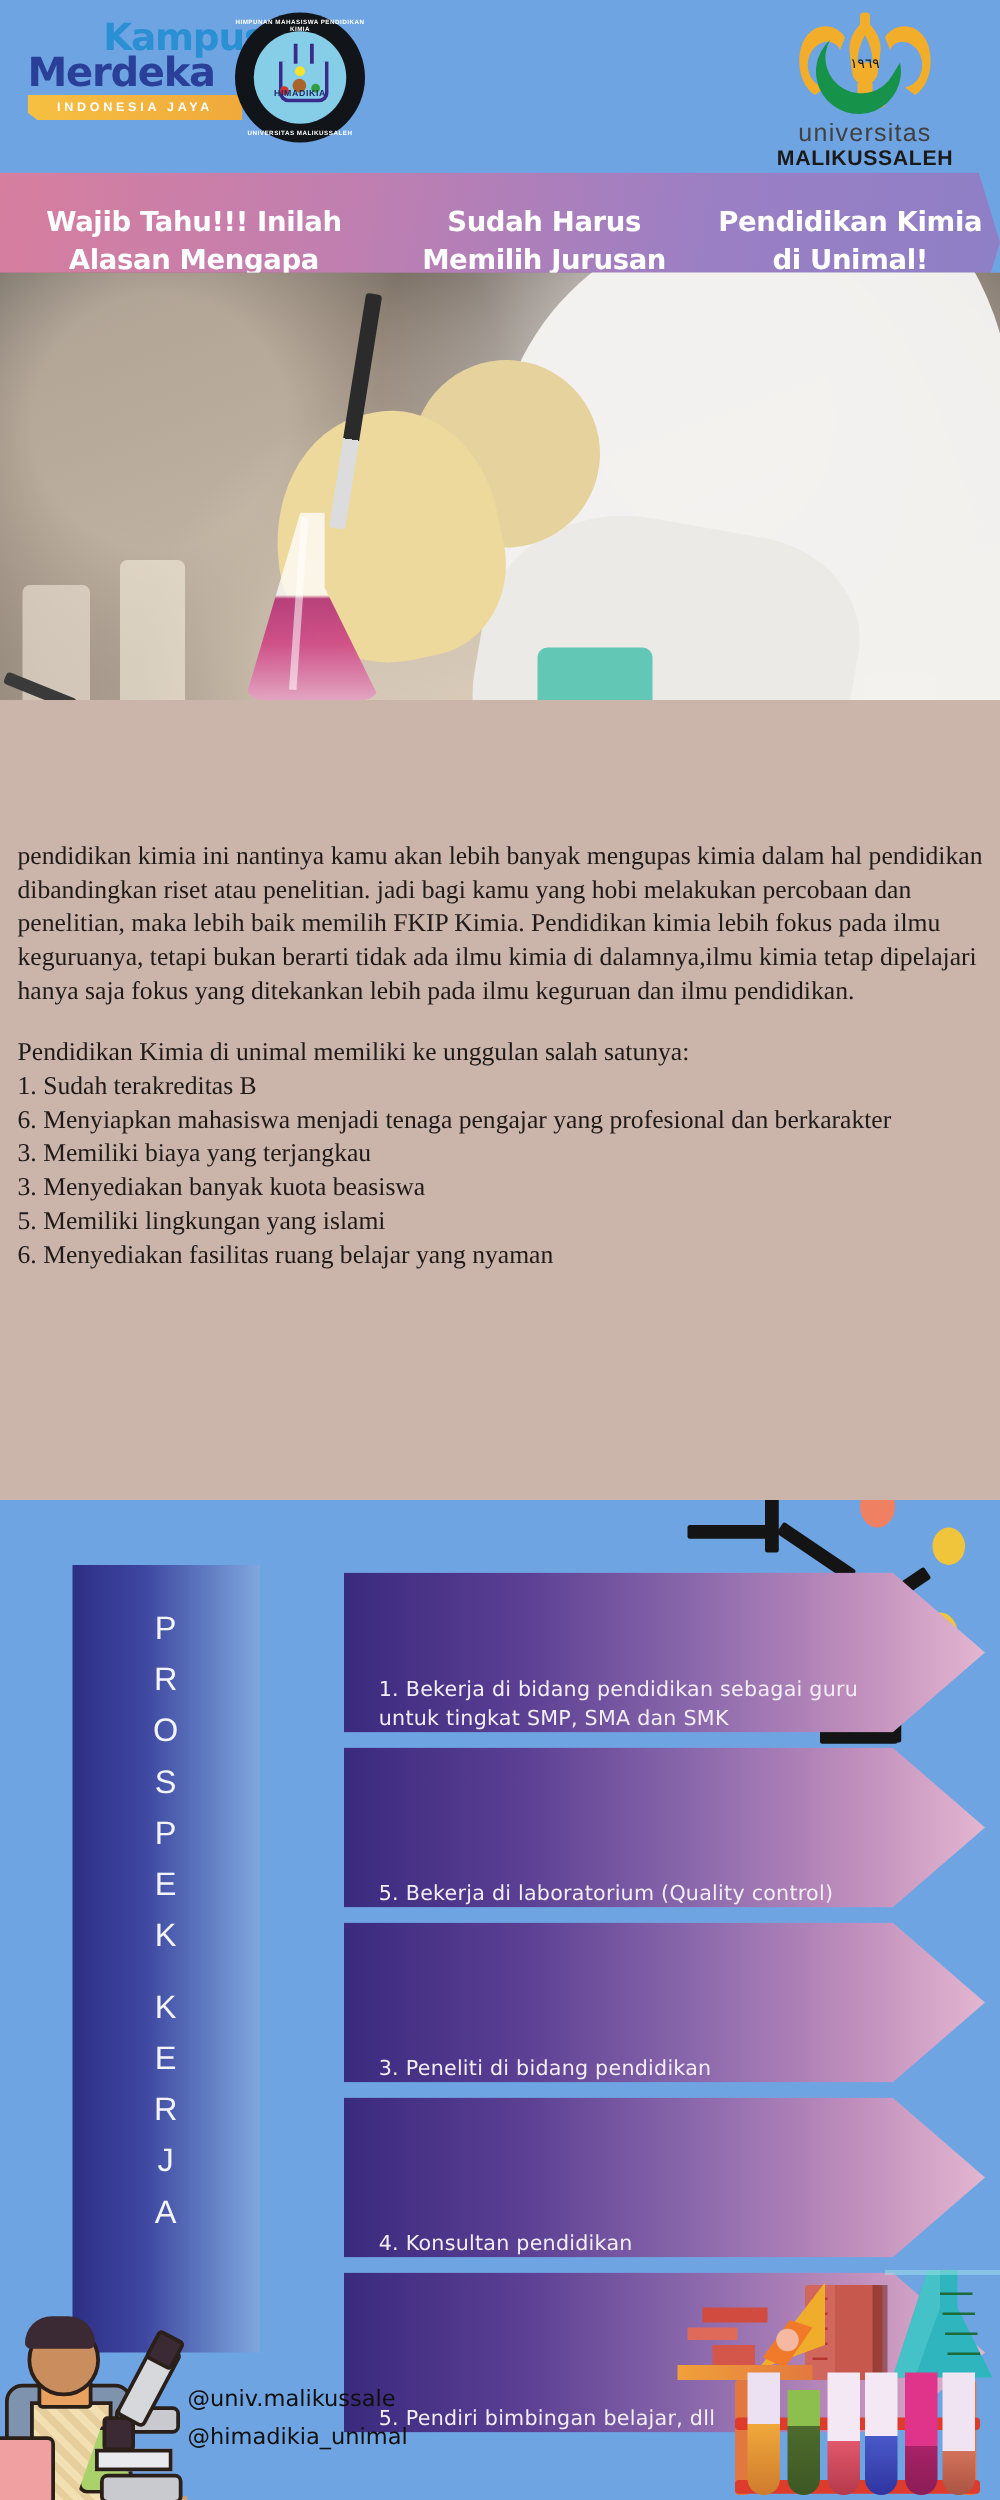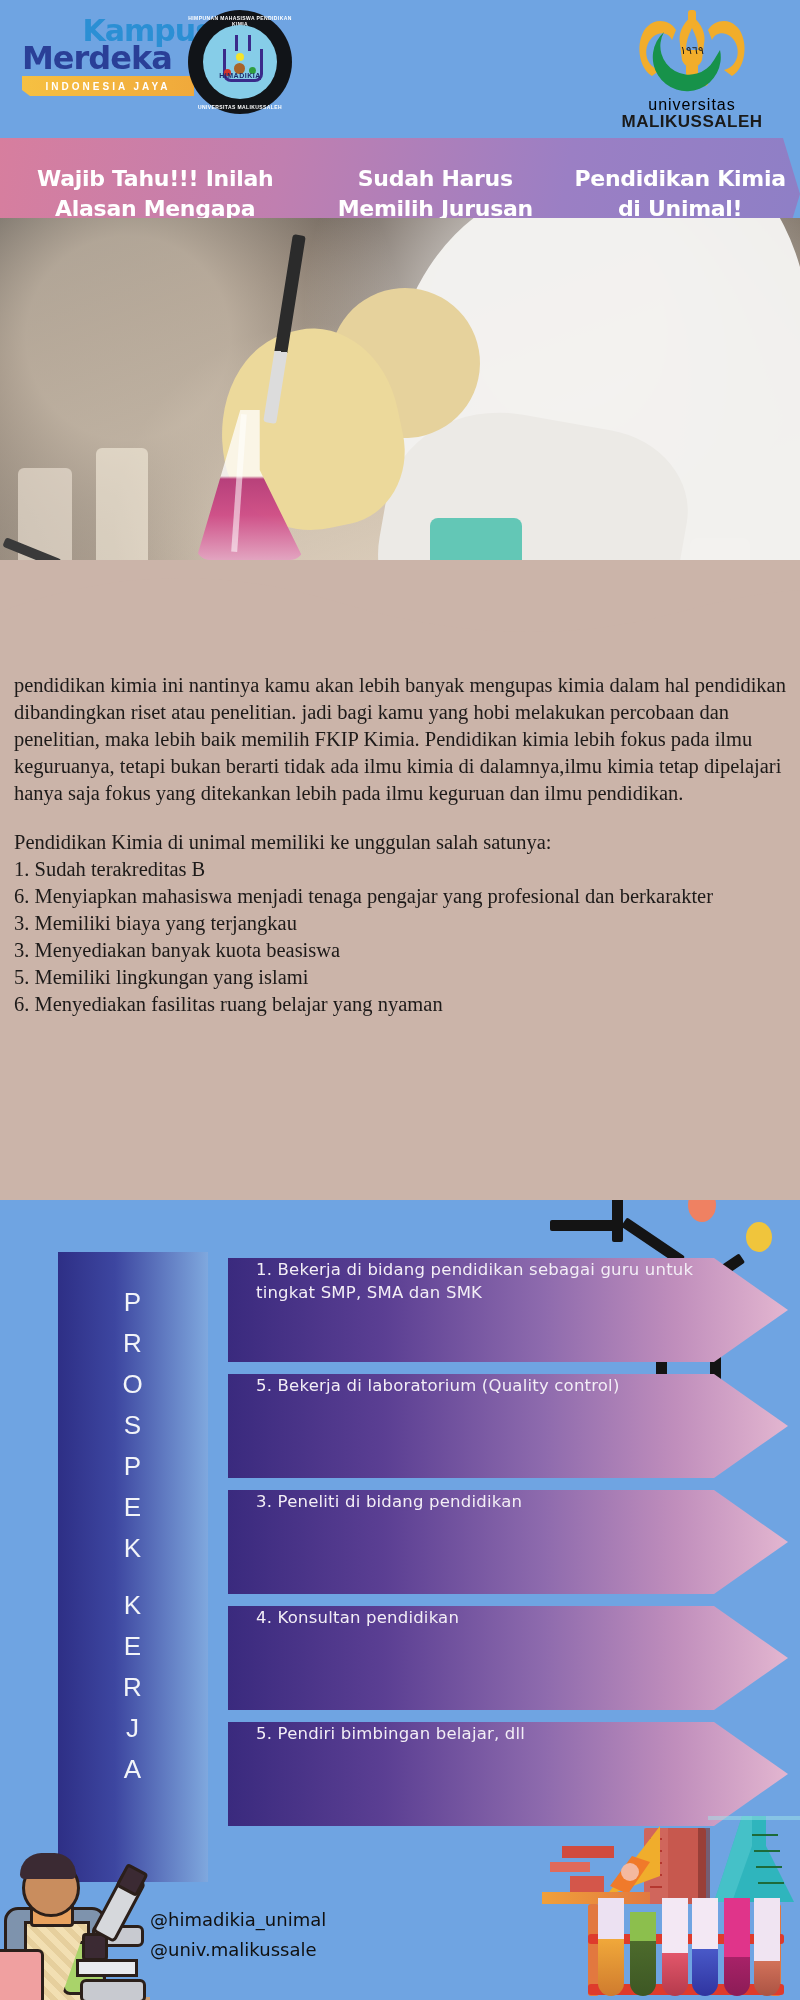--- a/index.html
+++ b/index.html
@@ -33,21 +33,21 @@
   .d-r{width:7px;height:7px;background:#d3342a;left:-16px;top:34px;}
   .d-g{width:7px;height:7px;background:#2f9e3f;left:9px;top:32px;}
   .hima-arc-top,.hima-arc-bot{position:absolute;width:100%;text-align:center;color:#ffffff;font-size:6px;font-weight:bold;letter-spacing:.4px;font-family:"Liberation Sans",sans-serif;}
   .hima-arc-top{top:5px;}
   .hima-arc-bot{bottom:4px;}
   .hima-tag{position:absolute;left:50%;transform:translateX(-50%);bottom:20px;font-size:7px;font-weight:bold;color:#1d2a6b;letter-spacing:.5px;}
 
   .unimal{position:absolute;right:18px;top:8px;width:180px;height:126px;}
   .unimal-mark{position:relative;width:100%;height:88px;text-decoration:underline;}
   .uni-name{text-align:center;font-family:"Liberation Sans",sans-serif;}
-  .uni-name .l1{font-size:16px;color:#000000;letter-spacing:1px;}
+  .uni-name .l1{font-size:20px;color:#404040;letter-spacing:1px;}
   .uni-name .l2{font-size:17px;color:#1a1a1a;font-weight:bold;letter-spacing:.5px;margin-top:-2px;}
 
   
   .title-banner{position:absolute;left:0;top:138px;width:800px;height:112px;
     background:linear-gradient(100deg,#d77e9e 0%,#c07fb0 35%,#9b7fc4 70%,#8e7fc6 100%);
     clip-path:polygon(0 0, 783px 0, 800px 56px, 783px 112px, 0 112px);
     display:flex;flex-direction:row;align-items:center;justify-content:center;}
   .title-banner .tline{font-family:"DejaVu Sans",sans-serif;font-weight:bold;font-size:22px;color:#ffffff;
     line-height:30px;text-align:center;letter-spacing:-.3px;}
 
@@ -97,24 +97,24 @@
   .bond{position:absolute;background:#141414;height:11px;border-radius:2px;}
   .atom{position:absolute;border-radius:50%;}
 
   .prospek-bar{position:absolute;left:58px;top:52px;width:150px;height:630px;
     background:linear-gradient(90deg,#2e2f86 0%,#3d46a0 38%,#7fa8de 100%);
     display:flex;flex-direction:column;align-items:center;justify-content:flex-start;padding-top:30px;box-sizing:border-box;}
   .prospek-bar .ch{font-family:"Liberation Sans",sans-serif;font-size:26px;color:#f2f4f8;line-height:41px;letter-spacing:1px;}
   .prospek-bar .sp{height:16px;}
 
   .arrows{position:absolute;left:228px;top:58px;width:560px;}
-  .arrow{position:relative;height:104px;margin-bottom:12px;
+  .arrow{position:relative;height:128px;margin-bottom:12px;
     background:linear-gradient(90deg,#3a2a7e 0%,#5b3f93 28%,#8d6aad 56%,#c08ebc 80%,#e3b6d0 100%);
     clip-path:polygon(0 0, calc(100% - 74px) 0, 100% 50%, calc(100% - 74px) 100%, 0 100%);
-    display:flex;align-items:flex-start;}
+    display:flex;align-items:flex-end;margin-left:47px;}
   .arrow span{font-family:"DejaVu Sans",sans-serif;font-size:16.5px;color:#f3eef6;line-height:23px;
     padding:0 90px 0 28px;display:block;letter-spacing:.2px;}
 
   
   .footer-handles{position:absolute;left:150px;top:1905px;width:400px;
     font-family:"DejaVu Sans",sans-serif;font-size:18px;color:#101010;line-height:30px;}
 
   .scientist{position:absolute;left:0;top:1845px;width:150px;height:155px;}
   .sc-head{position:absolute;left:22px;top:14px;width:52px;height:52px;border-radius:50%;background:#c98d5e;border:3px solid #2b1f1a;}
   .sc-hair{position:absolute;left:20px;top:8px;width:56px;height:26px;border-radius:28px 28px 6px 6px;background:#3b2a33;}
@@ -349,17 +349,17 @@
 
     <div class="tube" style="left:58px;top:78px;height:98px;background:linear-gradient(180deg,#ece1f2 0 42%,#f0a83a 42%,#cf7b2e 100%);"></div>
     <div class="tube" style="left:90px;top:92px;height:84px;background:linear-gradient(180deg,#8cbf4d 0 34%,#4d6b2c 34%,#3d5724 100%);"></div>
     <div class="tube" style="left:122px;top:78px;height:98px;background:linear-gradient(180deg,#f3e8f4 0 56%,#e2576b 56%,#b53a4c 100%);"></div>
     <div class="tube" style="left:152px;top:78px;height:98px;background:linear-gradient(180deg,#f3e8f4 0 52%,#4959c8 52%,#2f34a0 100%);"></div>
     <div class="tube" style="left:184px;top:78px;height:98px;background:linear-gradient(180deg,#e0348a 0 60%,#a82268 60%,#8b1c56 100%);"></div>
     <div class="tube" style="left:214px;top:78px;height:98px;background:linear-gradient(180deg,#f0e4f2 0 64%,#d2725a 64%,#ab5343 100%);"></div>
   </div>
 
   <div class="footer-handles">
+    <div>@univ.malikussale</div>
     <div>@himadikia_unimal</div>
-    <div>@univ.malikussale</div>
   </div>
 
 </div>
 
 </body></html>

